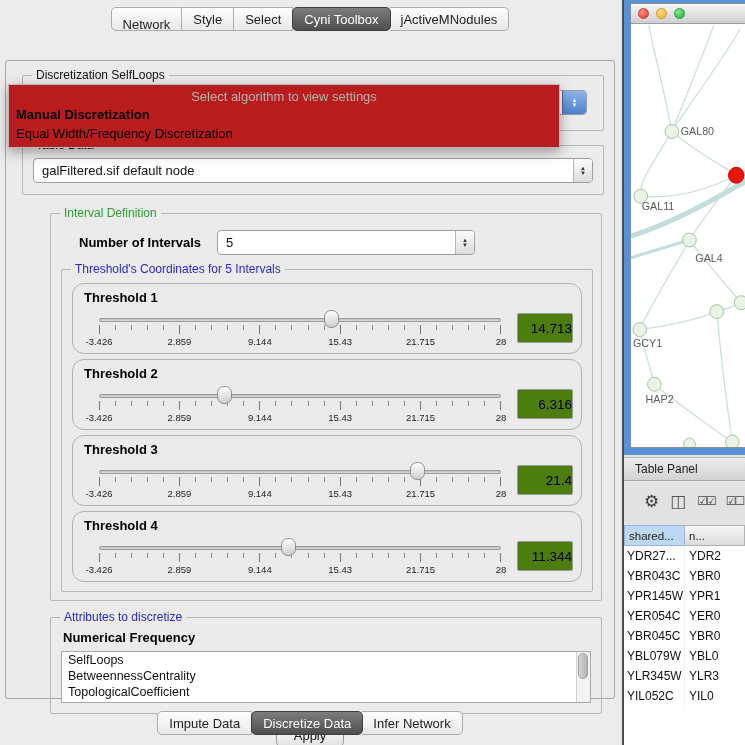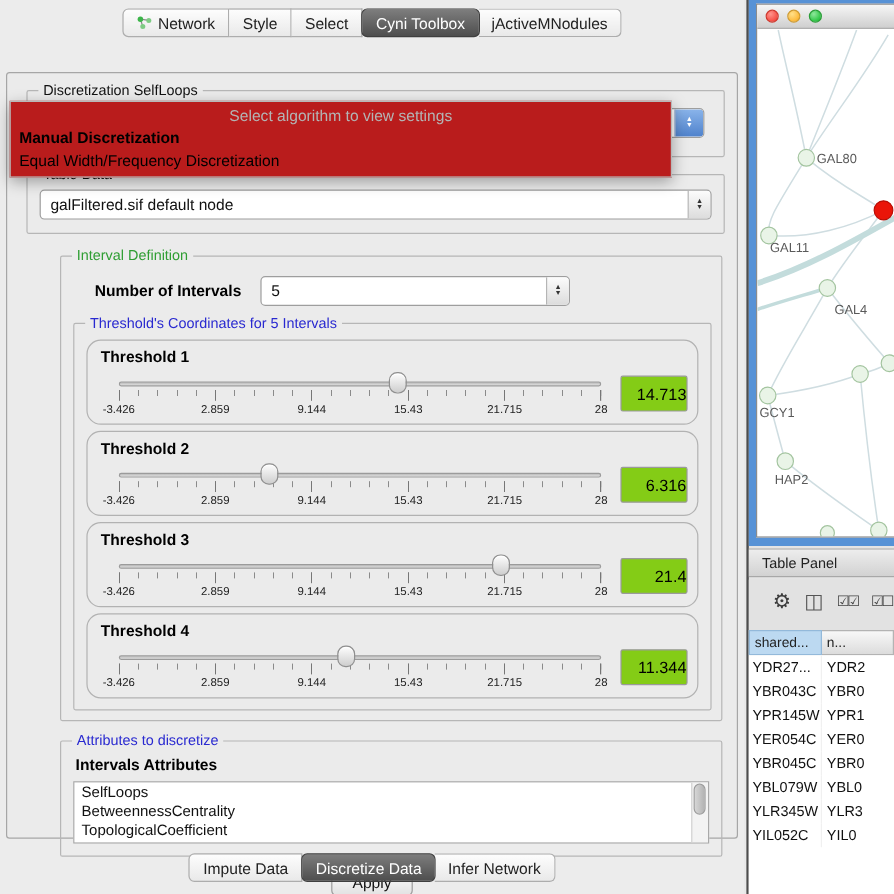--- a/index.html
+++ b/index.html
@@ -8,21 +8,21 @@
 
   
   .left-pane { position:absolute; left:0; top:0; width:620px; height:745px; background:#ececec; }
   .titlebar { height:26px; display:flex; align-items:center; padding:0 10px; font-size:13px; color:#111; }
   .titlebar .spacer { flex:1; }
   .win-btn { margin-left:12px; font-size:13px; color:#222; line-height:1; cursor:default; }
   .win-btn.close { font-weight:bold; }
 
   .tabs-row { display:flex; justify-content:center; margin-top:7px; }
   .tab { display:flex; align-items:center; gap:5px; padding:4px 11px; font-size:13px; color:#222;
-         background:linear-gradient(#fdfdfd,#e9e9e9); border:1px solid #adadad; border-left:none; height:24px; }
+         background:linear-gradient(#fdfdfd,#e9e9e9); border:1px solid #adadad; border-left:none; height:24px;flex-direction:column; }
   .tab:first-child { border-left:1px solid #adadad; border-radius:5px 0 0 5px; }
   .tab:last-child { border-radius:0 5px 5px 0; }
   .tab.selected { background:linear-gradient(#7d7d7d,#4e4e4e); color:#fff; border:1px solid #3f3f3f;
                   border-radius:5px; margin:0 -1px; position:relative; z-index:1; }
 
   .content { position:absolute; left:5px; right:5px; top:60px; bottom:46px; border:1px solid #a6a6a6;
              border-radius:3px; background:#ebebeb; padding:12px 10px 6px; }
 
   .group { position:relative; border:1px solid #b6b6b6; border-radius:2px; }
   .group-title { position:absolute; top:-8px; left:9px; background:#ebebeb; padding:0 4px;
@@ -62,21 +62,21 @@
            background:linear-gradient(#fefefe,#cecece); border:1px solid #8f8f8f;
            border-radius:7px; box-shadow:inset 0 1px 0 #fff; }
   .ticks-minor { position:absolute; left:0; right:0; top:20px; height:5px;
       border-right:1px solid #8a8a8a;
       background-image:repeating-linear-gradient(90deg,#8a8a8a 0,#8a8a8a 1px,rgba(0,0,0,0) 1px,rgba(0,0,0,0) 4%); }
   .ticks-major { position:absolute; left:0; right:0; top:20px; height:9px;
       border-right:1px solid #767676;
       background-image:repeating-linear-gradient(90deg,#767676 0,#767676 1px,rgba(0,0,0,0) 1px,rgba(0,0,0,0) 20%); }
   .scale { position:absolute; left:0; right:0; top:31px; height:12px; }
   .scale-label { position:absolute; transform:translateX(-50%); font-size:9.5px; color:#222; white-space:nowrap; }
-  .value-box { width:56px; height:30px; border:1px solid #9a9a9a; background:#84cc16; border-radius:2px;
+  .value-box { width:56px; height:30px; border:1px solid #9a9a9a; background:#4d7c0f; border-radius:2px;
                font-family:"Liberation Sans",sans-serif; font-size:13.5px; text-align:right; padding:0 0; }
 
   .attributes-group { margin:16px 2px 0 34px; padding:14px 10px 10px; }
   .list-title { font-weight:bold; font-size:13px; margin:-2px 0 6px 2px; }
   .list-box { position:relative; background:#fff; border:1px solid #a9a9a9; height:52px; overflow:hidden; }
   .list-item { font-size:12.5px; color:#111; line-height:16px; padding-left:6px; white-space:nowrap; }
   .vscroll { position:absolute; right:0; top:0; bottom:0; width:14px; background:#f3f3f3; border-left:1px solid #d2d2d2; }
   .thumb-v { position:absolute; top:1px; left:1px; width:10px; height:26px;
              background:linear-gradient(90deg,#d6d6d6,#b3b3b3); border:1px solid #9d9d9d; border-radius:5px; }
 
@@ -281,21 +281,21 @@
       </div>
       <input class="value-box" value="11.344" style="">
     </div>
   </div>
 </div>
       </div>
     </div>
 
     <div class="group attributes-group">
       <span class="group-title blue">Attributes to discretize</span>
-      <div class="list-title">Intervals Attributes</div>
+      <div class="list-title">Numerical Frequency</div>
       <div class="list-box">
         <div>
             <div class="list-item">SelfLoops</div>
             <div class="list-item">BetweennessCentrality</div>
             <div class="list-item">TopologicalCoefficient</div>
           </div>
         <div class="vscroll">
           <div class="thumb-v"></div>
         </div>
       </div>

